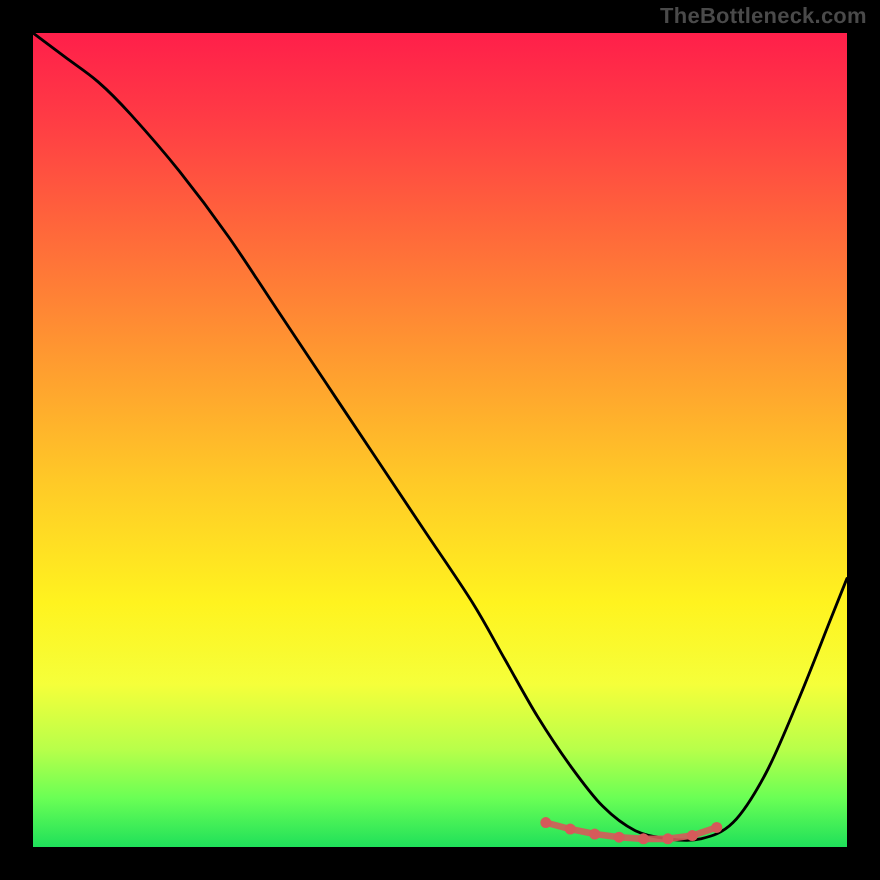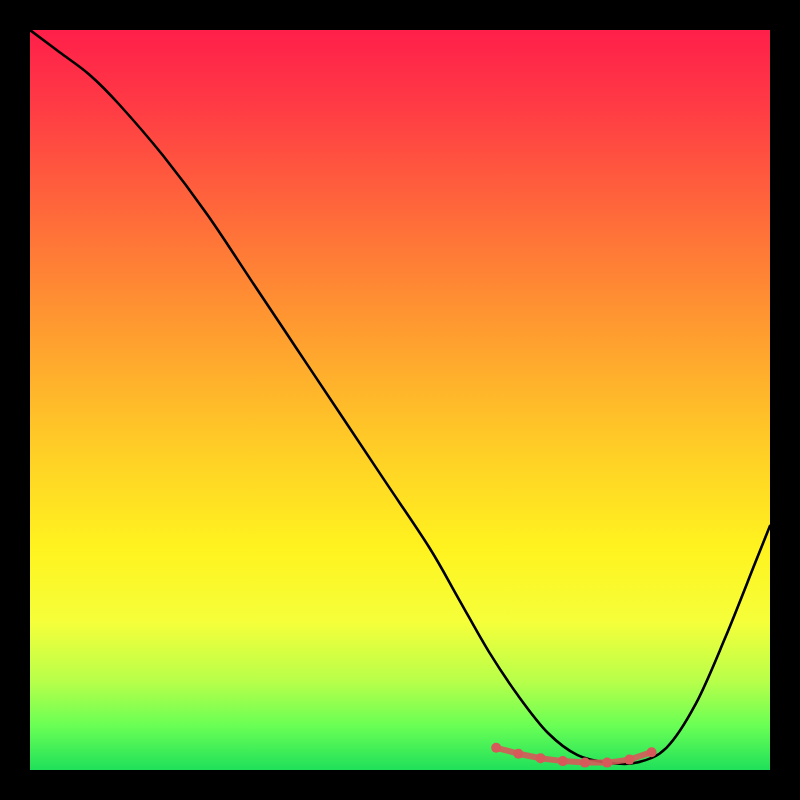--- a/index.html
+++ b/index.html
@@ -53,20 +53,21 @@
     top: 0;
     width: 740px;
     height: 740px;
     pointer-events: none;
   }
 </style>
 </head>
 <body>
 
 <div class="frame">
+  <div class="attribution">TheBottleneck.com</div>
 
   <div class="plot-area">
     <svg class="curve" viewBox="0 0 740 740" preserveAspectRatio="none">
       <path id="curve-path" fill="none" stroke="#000000" stroke-width="2.6" stroke-linecap="round" stroke-linejoin="round" d="M 0.0 0.0 C 4.9 3.7, 19.7 14.8, 29.6 22.2 C 39.5 29.6, 49.3 35.8, 59.2 44.4 C 69.1 53.0, 76.5 60.4, 88.8 74.0 C 101.1 87.6, 118.4 107.3, 133.2 125.8 C 148.0 144.3, 162.8 164.0, 177.6 185.0 C 192.4 206.0, 207.2 229.4, 222.0 251.6 C 236.8 273.8, 251.6 296.0, 266.4 318.2 C 281.2 340.4, 296.0 362.6, 310.8 384.8 C 325.6 407.0, 340.4 429.2, 355.2 451.4 C 370.0 473.6, 387.3 498.3, 399.6 518.0 C 411.9 537.7, 419.3 552.5, 429.2 569.8 C 439.1 587.1, 448.9 605.6, 458.8 621.6 C 468.7 637.6, 478.5 652.4, 488.4 666.0 C 498.3 679.6, 508.1 693.1, 518.0 703.0 C 527.9 712.9, 537.7 720.3, 547.6 725.2 C 557.5 730.1, 567.3 731.4, 577.2 732.6 C 587.1 733.8, 596.9 735.1, 606.8 732.6 C 616.7 730.1, 626.5 727.7, 636.4 717.8 C 646.3 707.9, 656.1 691.9, 666.0 673.4 C 675.9 654.9, 685.7 630.2, 695.6 606.8 C 705.5 583.4, 717.8 551.3, 725.2 532.8 C 732.6 514.3, 737.5 502.0, 740.0 495.8"></path>
       <g id="marker-group">
           <polyline points="466.2,717.8 488.4,723.7 510.6,728.2 532.8,731.1 555.0,732.6 577.2,732.6 599.4,729.6 621.6,722.2" fill="none" stroke="#d65a5a" stroke-width="6" stroke-linecap="round" stroke-linejoin="round" opacity="0.9"></polyline>
           <circle cx="466.2" cy="717.8" r="5" fill="#d65a5a"></circle>
           <circle cx="488.4" cy="723.7" r="5" fill="#d65a5a"></circle>
           <circle cx="510.6" cy="728.2" r="5" fill="#d65a5a"></circle>
           <circle cx="532.8" cy="731.1" r="5" fill="#d65a5a"></circle>

